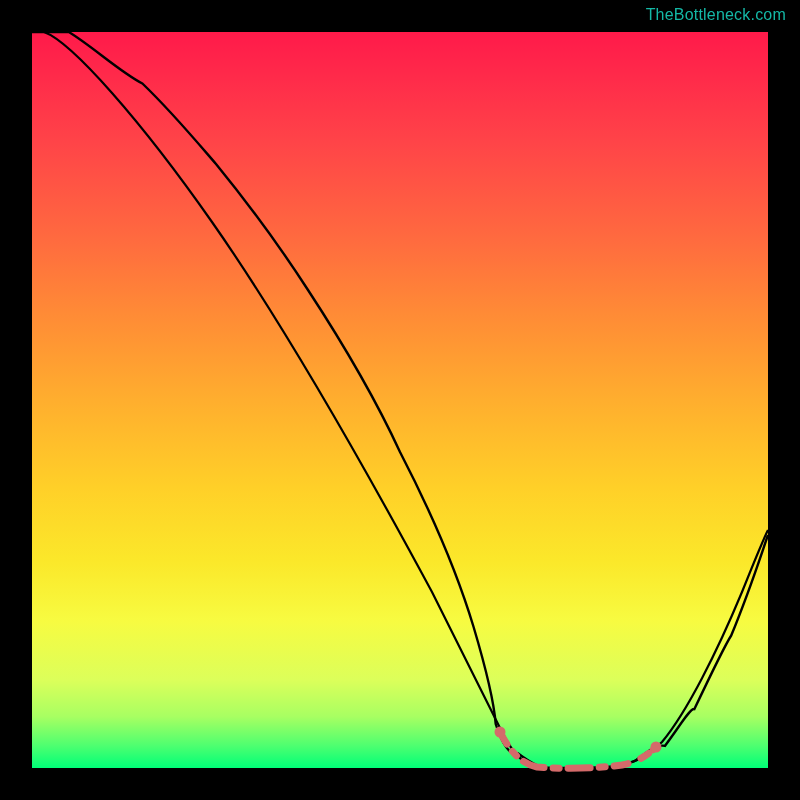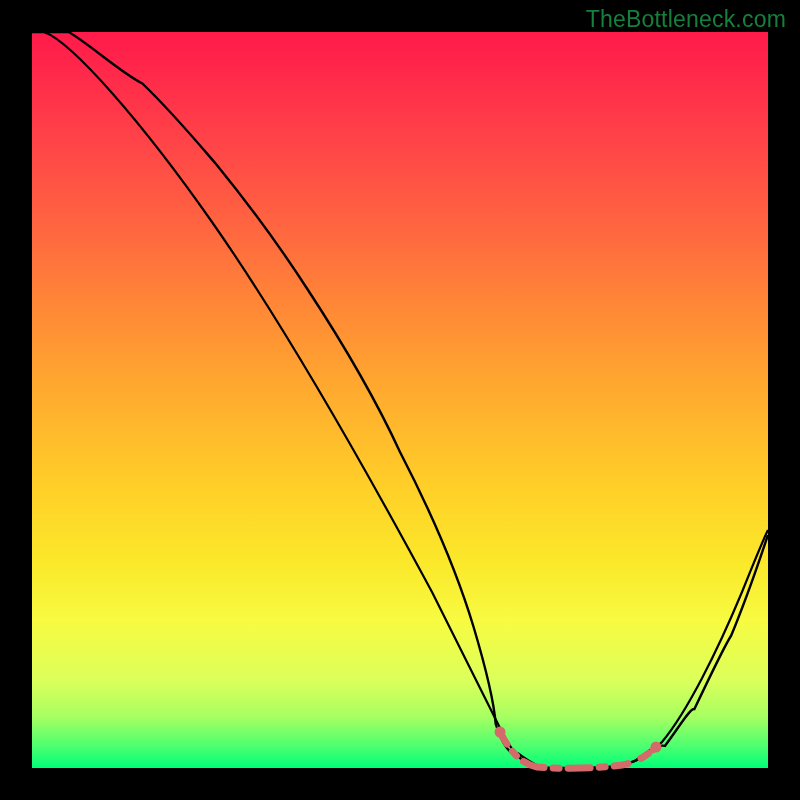--- a/index.html
+++ b/index.html
@@ -36,22 +36,22 @@
       #dcff5a 88%,
       #a8ff62 93%,
       #4dff70 97%,
       #00ff78 100%
     );
   }
   .watermark {
     position: absolute;
     top: 6px;
     right: 14px;
-    color: #15803d;
-    font-size: 23px;
+    color: #14b8a6;
+    font-size: 16px;
     font-weight: 500;
     letter-spacing: 0.2px;
     user-select: none;
   }
   svg.curve {
     position: absolute;
     left: 0;
     top: 0;
     width: 736px;
     height: 736px;

